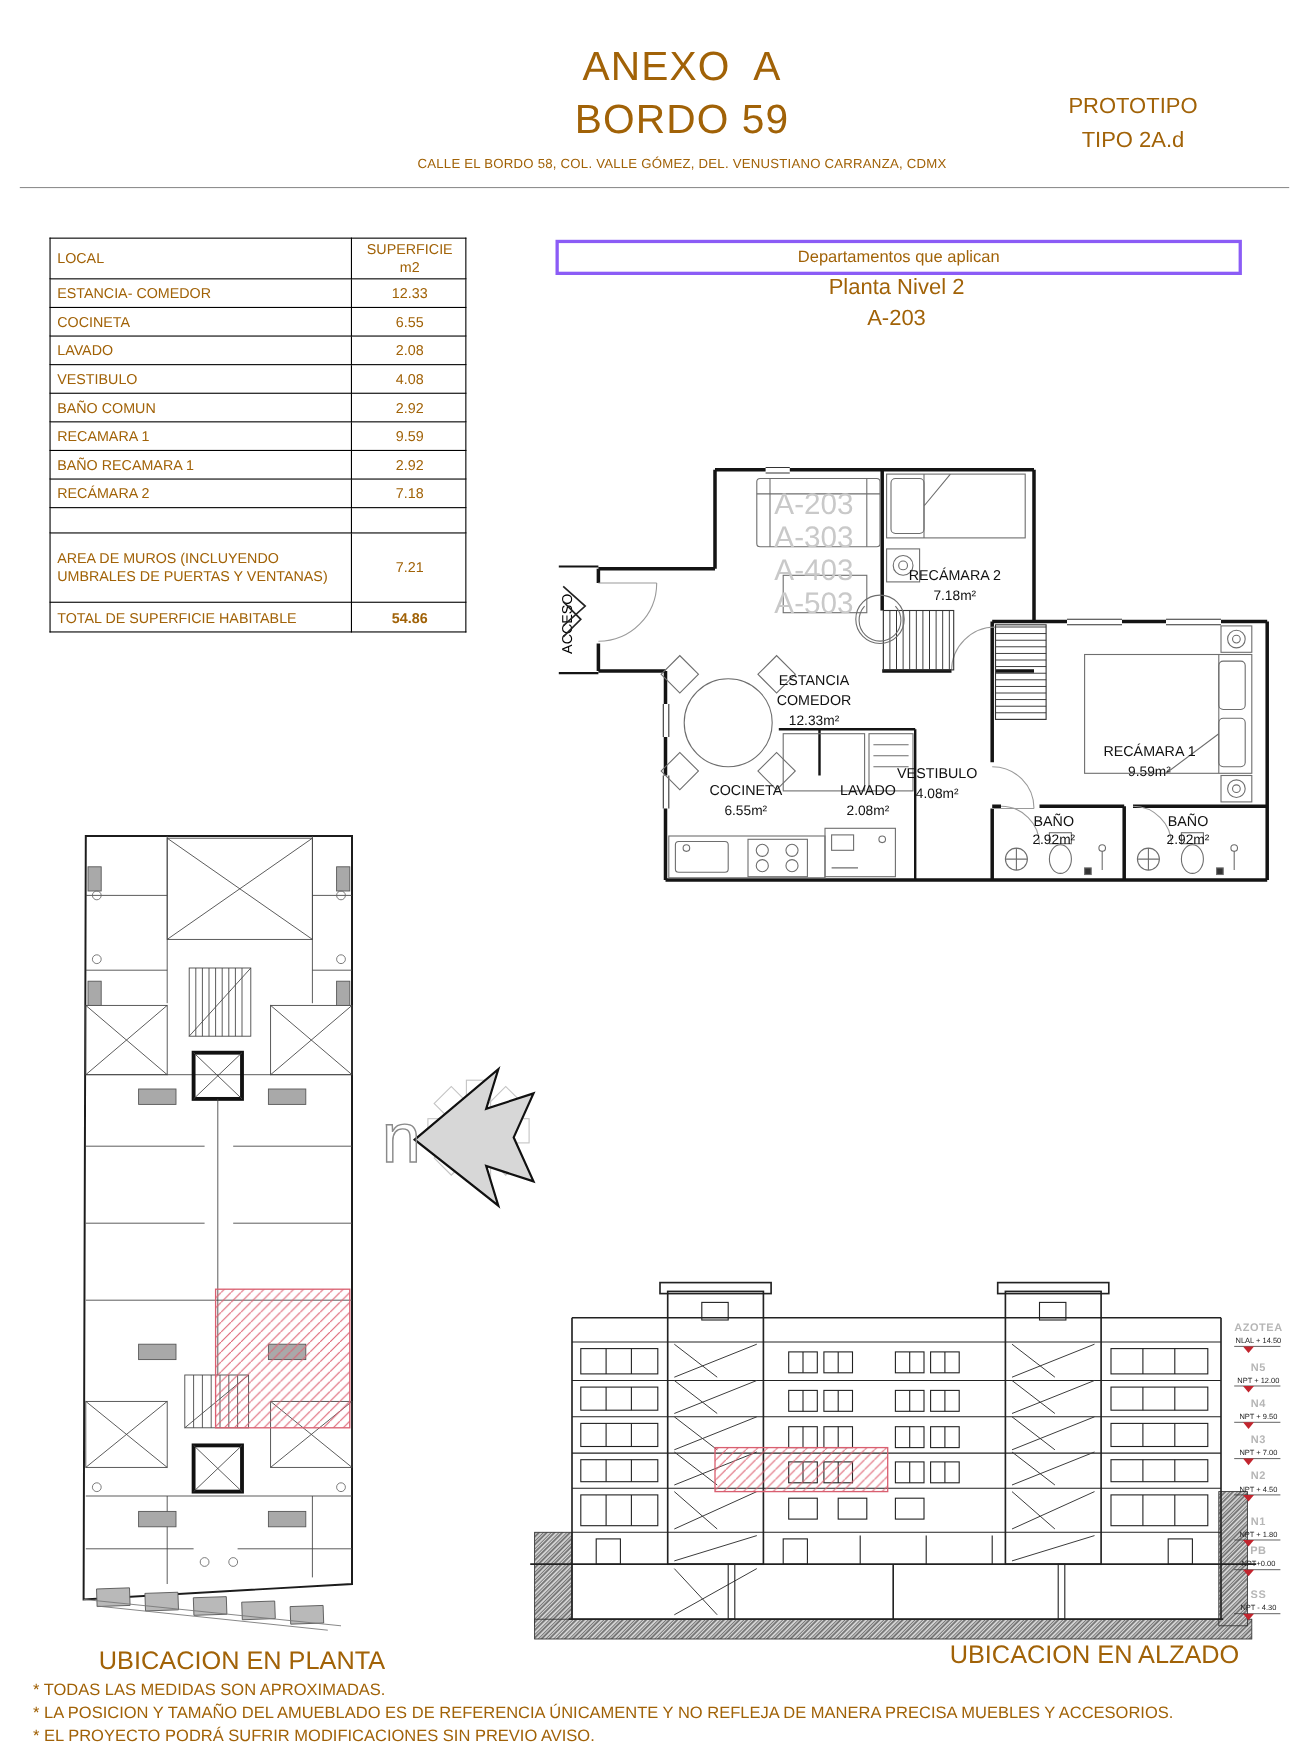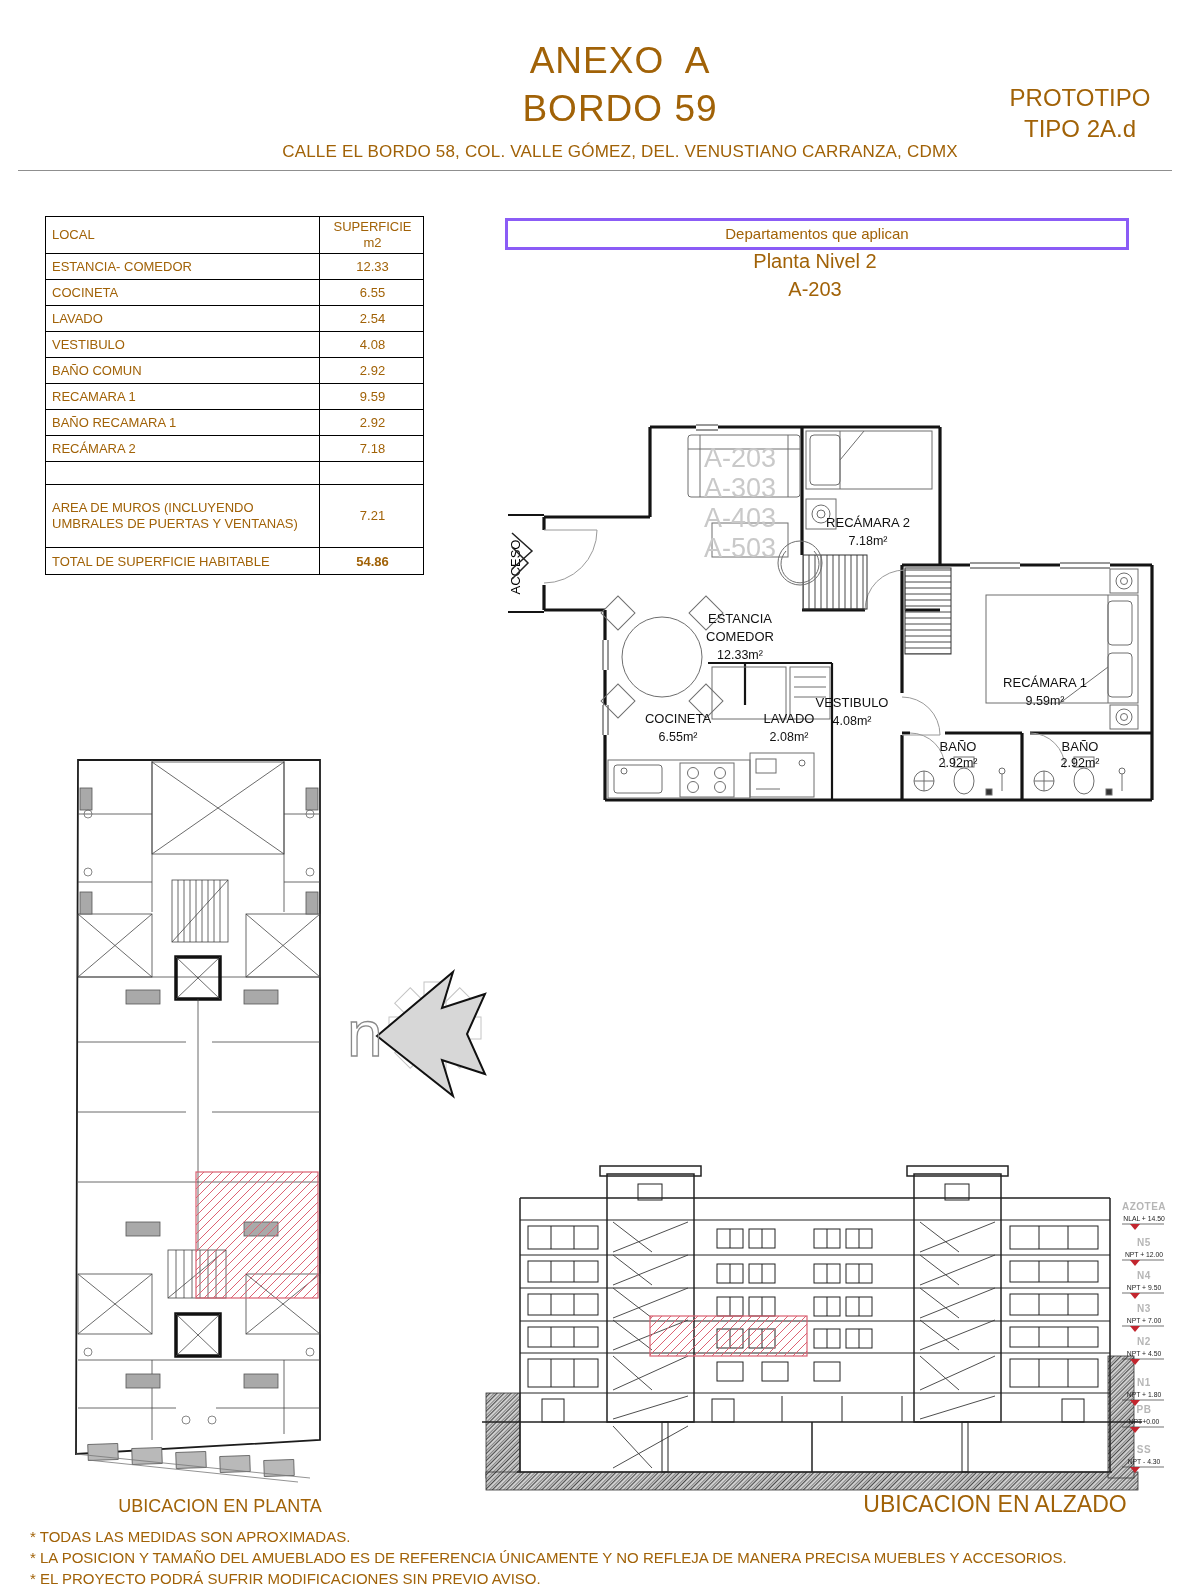--- a/index.html
+++ b/index.html
@@ -2,38 +2,38 @@
 <html><head>
 <meta charset="utf-8">
 <style>
   html,body{margin:0;padding:0;background:#fff;}
   #page{position:relative;width:1190px;height:1588px;background:#ffffff;
         font-family:"Liberation Sans",sans-serif;color:#a16207;overflow:hidden;}
   .abs{position:absolute;}
   .ctr{text-align:center;}
   #title1{left:340px;top:40px;width:560px;font-size:37px;letter-spacing:1px;white-space:pre;}
   #title2{left:340px;top:88px;width:560px;font-size:37px;letter-spacing:1px;}
-  #address{left:260px;top:142px;width:720px;font-size:17px;letter-spacing:.2px;}
-  #proto{left:975px;top:82px;width:210px;font-size:24px;line-height:31px;}
+  #address{left:260px;top:142px;width:720px;font-size:12px;letter-spacing:.2px;}
+  #proto{left:925px;top:82px;width:210px;font-size:20px;line-height:31px;}
   #rule{left:18px;top:170px;width:1154px;border-top:1px solid #8f8f8f;height:0;}
   table.area{border-collapse:collapse;table-layout:fixed;width:360px;}
   table.area td{border:1px solid #000;font-size:13px;padding:0 4px 0 6px;vertical-align:middle;}
   table.area{border:1.5px solid #000;}
   td.val{text-align:center;padding:0;}
   tr.hd td{height:36px;line-height:16px;}
   tr.r td{height:25px;}
   tr.emp td{height:22px;}
   tr.muros td{height:62px;line-height:16px;}
   tr.tot td{height:26px;}
   .b{font-weight:bold;}
   #deptbox{left:505px;top:218px;width:618px;height:26px;border:3px solid #8b5cf6;
            font-size:15px;line-height:26px;}
   #planta{left:615px;top:250px;width:400px;font-size:20px;}
   #unit{left:615px;top:278px;width:400px;font-size:20px;}
-  #t-planta{left:60px;top:1496px;width:320px;font-size:18px;}
+  #t-planta{left:60px;top:1496px;width:320px;font-size:23px;}
   #t-alzado{left:835px;top:1491px;width:320px;font-size:23px;}
   .note{left:30px;width:1150px;font-size:15px;}
   svg text{font-family:"Liberation Sans",sans-serif;}
 </style>
 </head>
 <body>
 
 <div id="page">
 
   <div id="title1" class="abs ctr">ANEXO  A</div>
@@ -58,21 +58,21 @@
       <tr class="r">
             <td>ESTANCIA- COMEDOR</td>
             <td class="val">12.33</td>
           </tr>
       <tr class="r">
             <td>COCINETA</td>
             <td class="val">6.55</td>
           </tr>
       <tr class="r">
             <td>LAVADO</td>
-            <td class="val">2.54</td>
+            <td class="val">2.08</td>
           </tr>
       <tr class="r">
             <td>VESTIBULO</td>
             <td class="val">4.08</td>
           </tr>
       <tr class="r">
             <td>BAÑO COMUN</td>
             <td class="val">2.92</td>
           </tr>
       <tr class="r">

